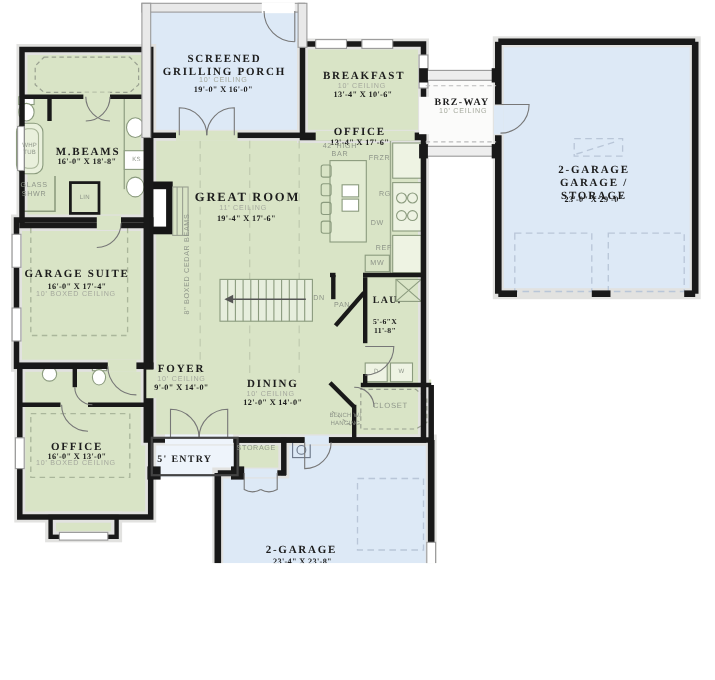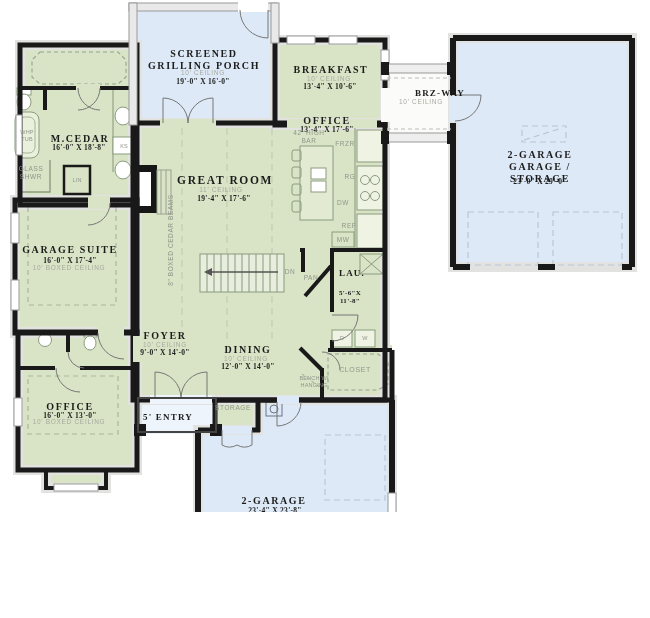--- a/index.html
+++ b/index.html
@@ -262,28 +262,28 @@
 
 <div class="lb nm" style="left:331px;top:70px">BREAKFAST</div>
 <div class="lb ce" style="left:329px;top:79px">10' CEILING</div>
 <div class="lb di" style="left:330px;top:86px">13'-4" X 10'-6"</div>
 
 <div class="lb nm" style="left:327px;top:121px">OFFICE</div>
 <div class="lb di" style="left:327px;top:129px">13'-4" X 17'-6"</div>
 <div class="lb sm" style="left:309px;top:137px">42' HIGH
 BAR</div>
 
-<div class="lb nm md" style="left:440px;top:93px">BRZ-WAY</div>
+<div class="lb nm md" style="left:420px;top:93px">BRZ-WAY</div>
 <div class="lb ce" style="left:421px;top:102px">10' CEILING</div>
 
 <div class="lb nm" style="left:540px;top:167px">2-GARAGE
 GARAGE / STORAGE</div>
 <div class="lb di" style="left:540px;top:181px">23'-0" X 29'-0"</div>
 
-<div class="lb nm" style="left:80px;top:139px">M.CEDAR</div>
+<div class="lb nm" style="left:80px;top:139px">M.BEAMS</div>
 <div class="lb di" style="left:79px;top:147px">16'-0" X 18'-8"</div>
 
 <div class="lb nm" style="left:70px;top:250px">GARAGE SUITE</div>
 <div class="lb di" style="left:70px;top:260px">16'-0" X 17'-4"</div>
 <div class="lb ce" style="left:69px;top:268px">10' BOXED CEILING</div>
 
 <div class="lb nm big" style="left:225px;top:181px">GREAT ROOM</div>
 <div class="lb ce" style="left:221px;top:190px">11' CEILING</div>
 <div class="lb di" style="left:224px;top:198px">19'-4" X 17'-6"</div>
 

